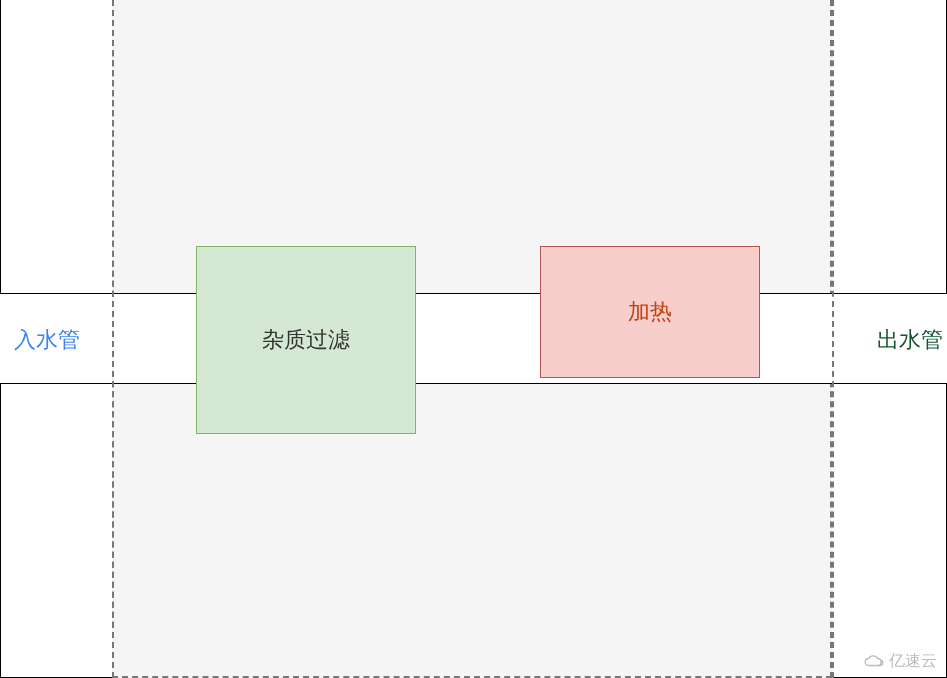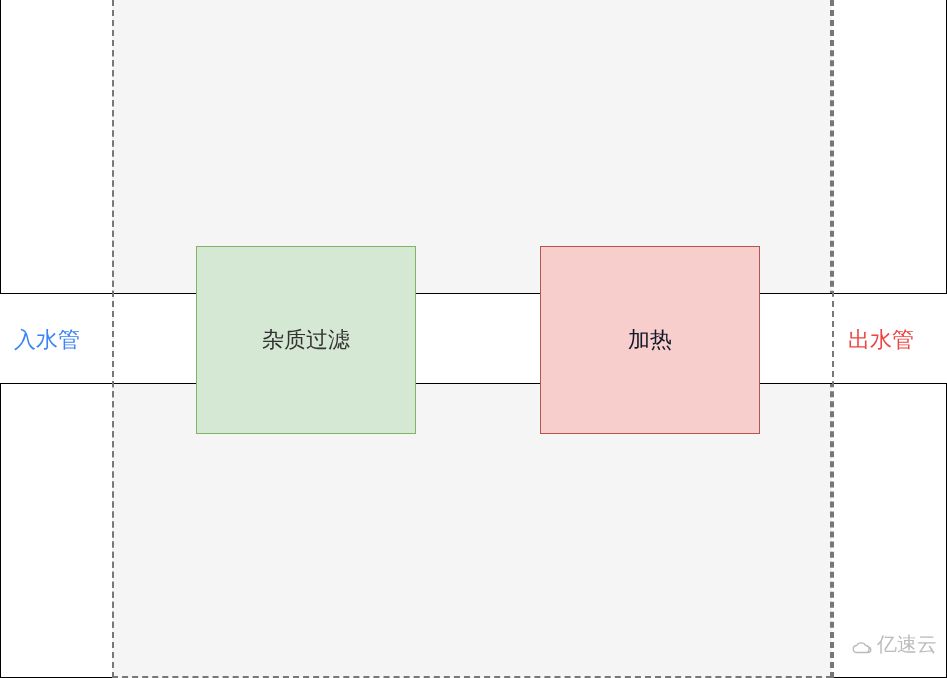--- a/index.html
+++ b/index.html
@@ -86,39 +86,39 @@
       height: 188px;
       background: #d5e8d4;
       border-color: #82b366;
       color: #333;
       text-align: right;
     }
     .box-heat {
       top: 246px;
       left: 540px;
       width: 220px;
-      height: 188px;
+      height: 132px;
       background: #f8cecc;
       border-color: #b85450;
-      color: #0f172a;
+      color: #c2410c;
     }
     .label-in {
       position: absolute;
       top: 325px;
       left: 14px;
       font-size: 22px;
       color: #3b82f6;
       z-index: 6;
     }
     .label-out {
       position: absolute;
       top: 325px;
-      right: 33px;
+      right: 4px;
       font-size: 22px;
-      color: #ef4444;
+      color: #14532d;
       z-index: 6;
       text-align: center;
     }
     .mid-pipe-fill {
       position: absolute;
       top: 294px;
       left: 114px;
       width: 718px;
       height: 89px;
       background: #ffffff;
@@ -135,23 +135,23 @@
     .line-overlay-bot {
       position: absolute;
       top: 383px;
       left: 0;
       width: 947px;
       border-top: 1.5px solid #000;
       z-index: 3;
     }
     .watermark {
       position: absolute;
-      bottom: 20px;
+      bottom: 6px;
       right: 10px;
-      font-size: 20px;
+      font-size: 16px;
       color: #bbb;
       display: flex;
       align-items: center;
       gap: 4px;
       z-index: 10;
     }
     .watermark-icon {
       width: 22px;
       height: 14px;
       display: inline-block;

